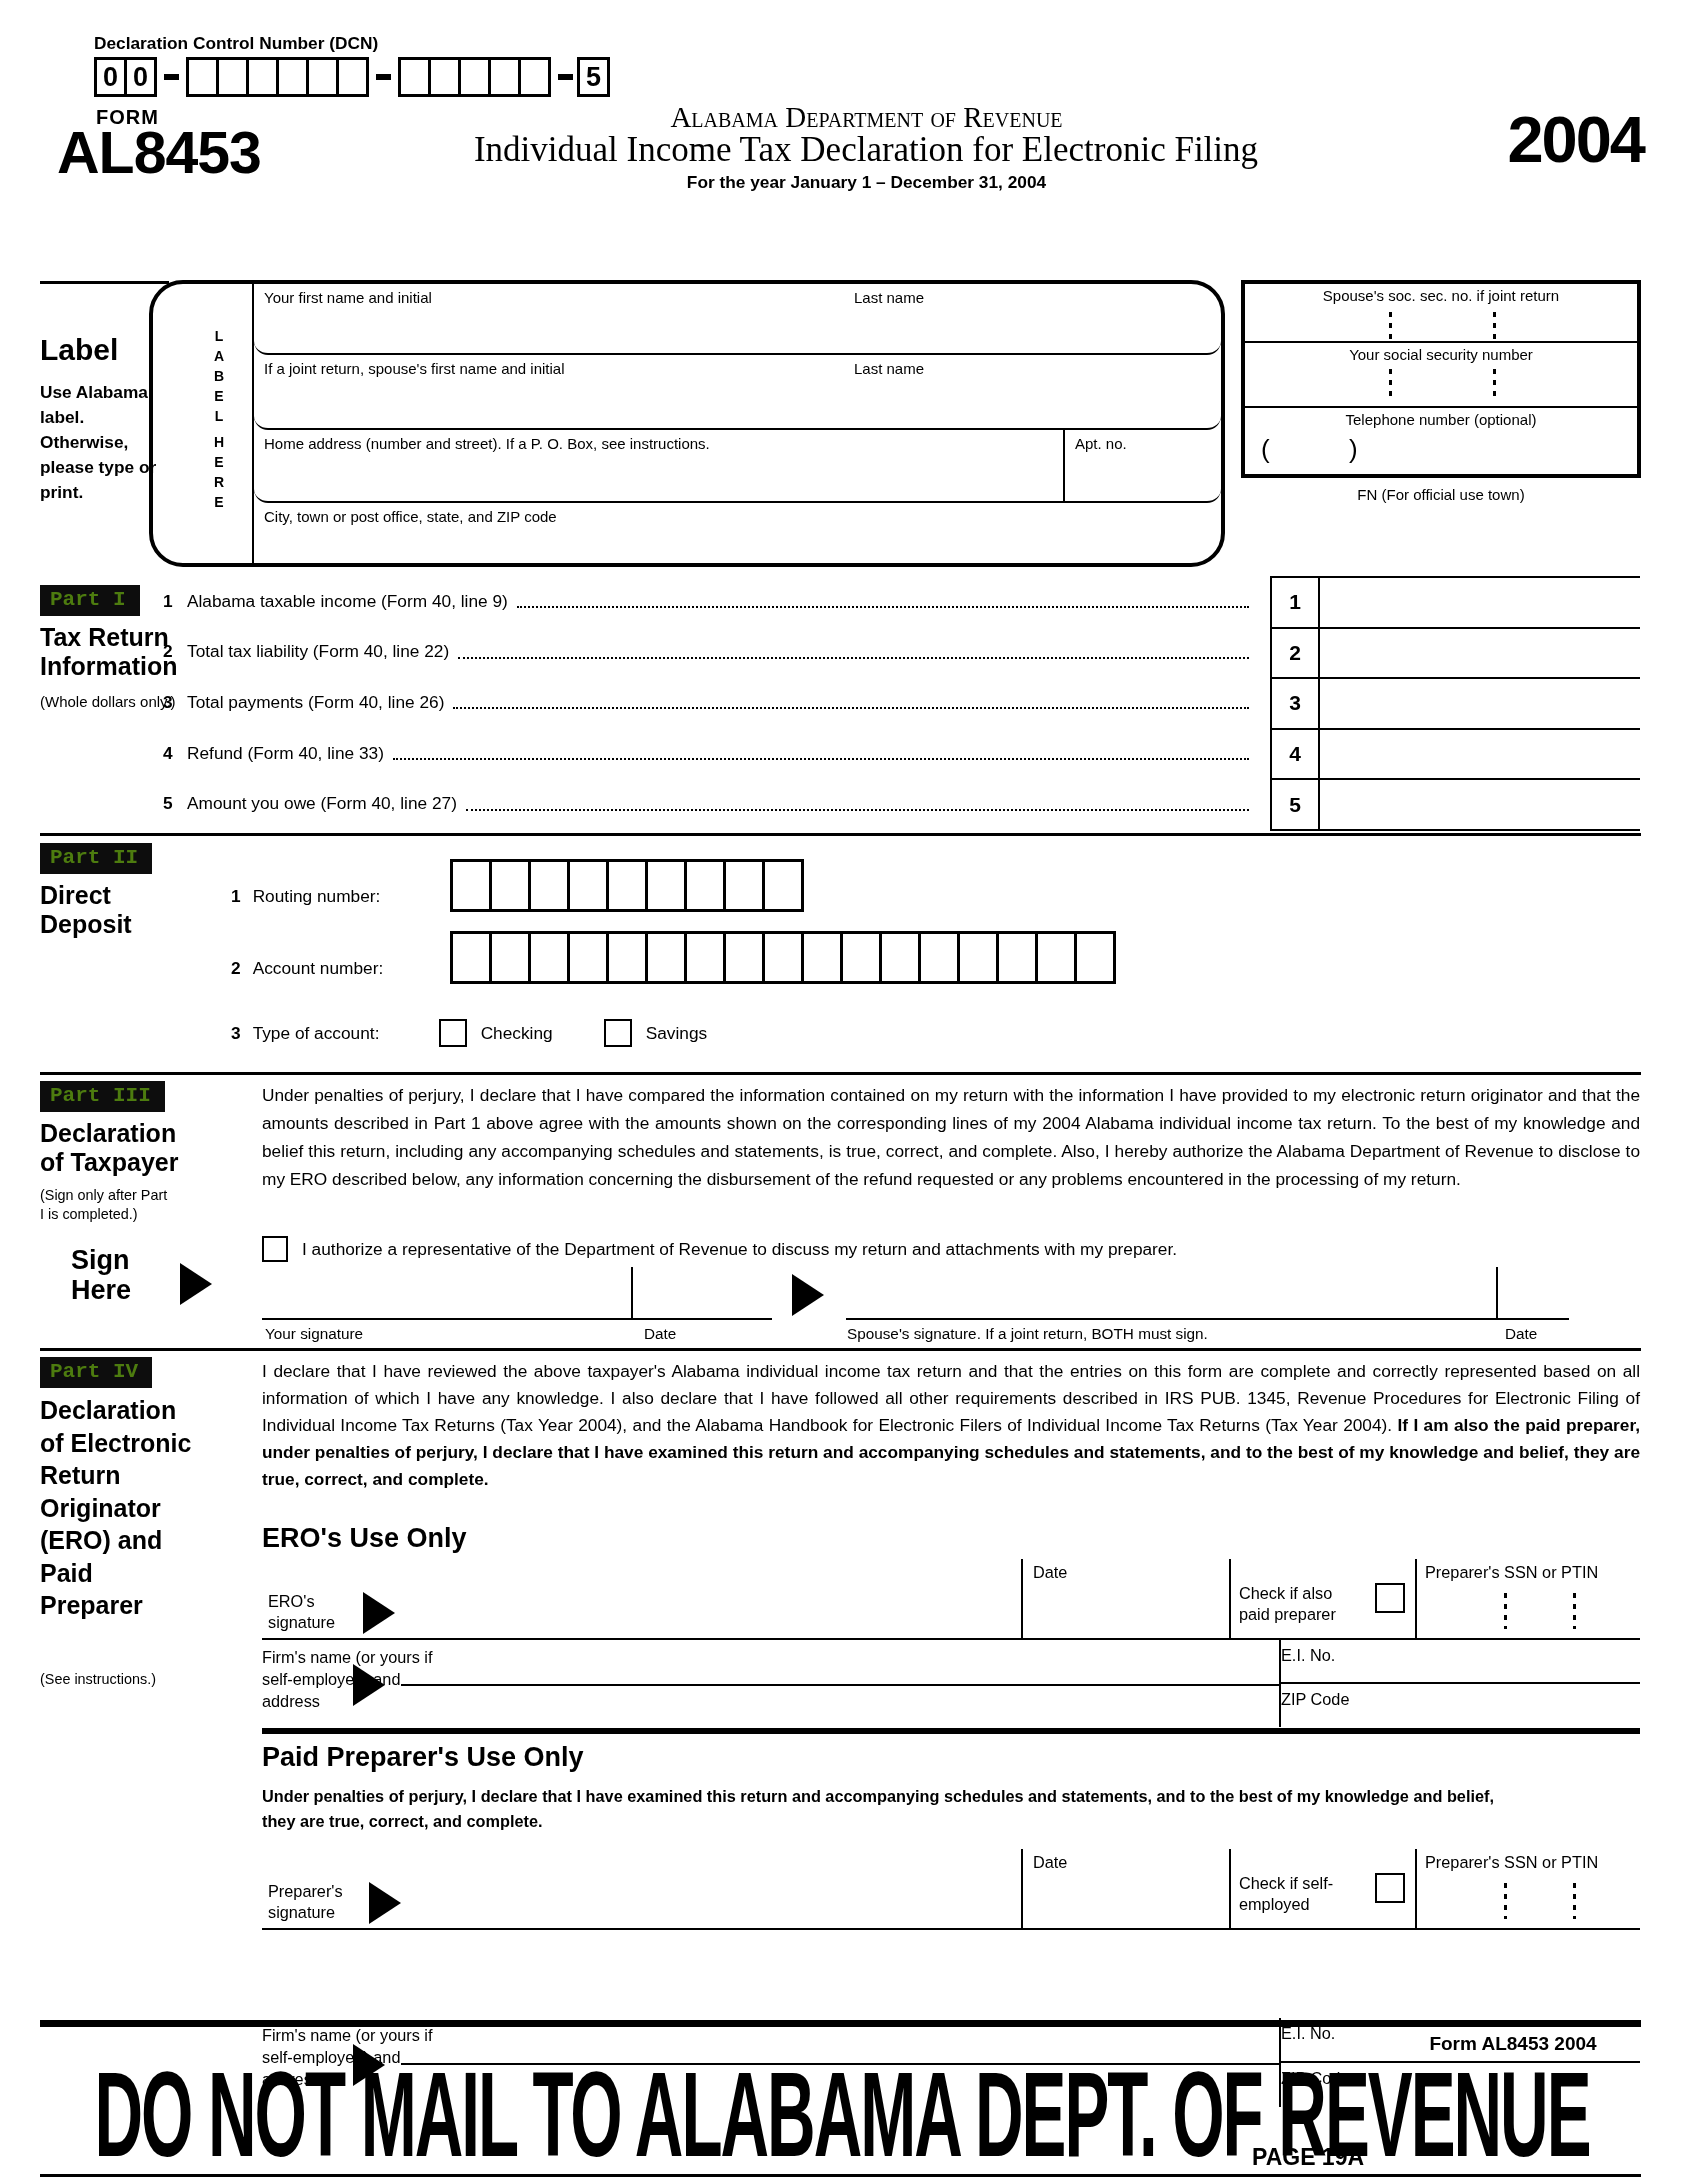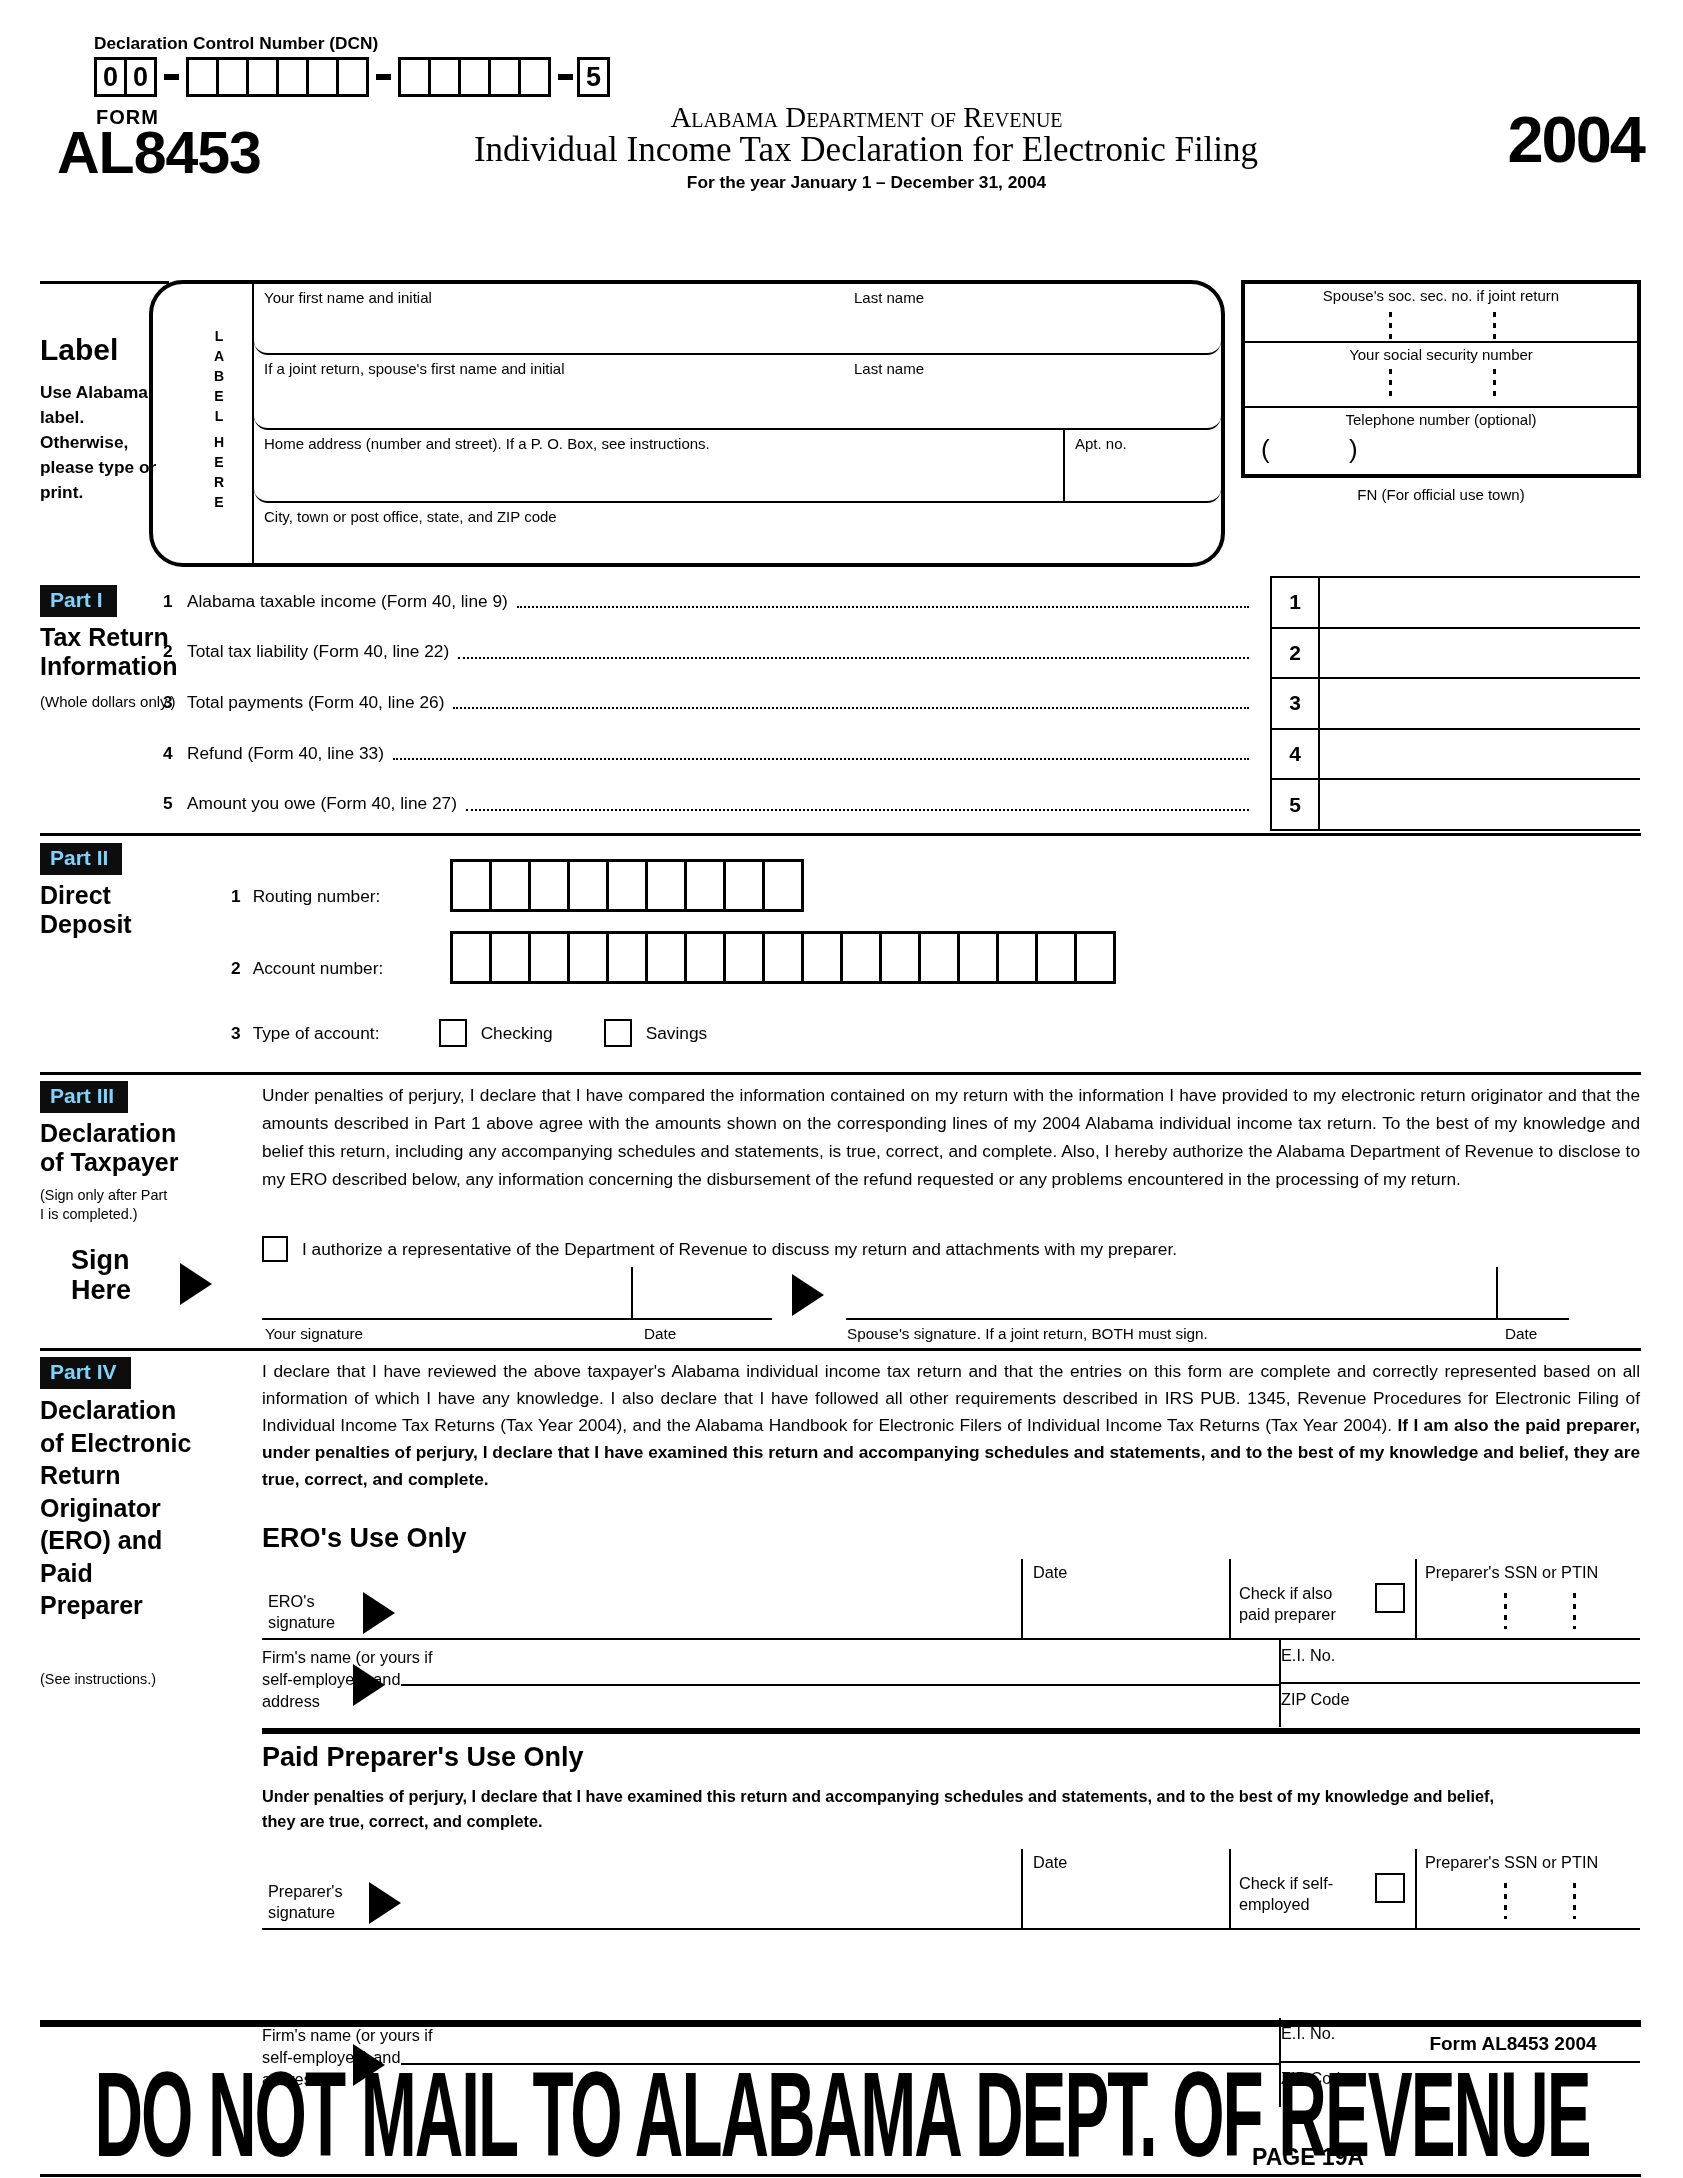--- a/index.html
+++ b/index.html
@@ -1,21 +1,21 @@
 <!DOCTYPE html>
 <html><head>
 <meta charset="utf-8">
 <style>
   html,body{margin:0;padding:0;background:#e8e8e8;}
   .page{position:relative;width:1683px;height:2178px;background:#fff;color:#000;
         font-family:"Liberation Sans",sans-serif;overflow:hidden;}
   .abs{position:absolute;}
   .b{font-weight:bold;}
   .serif{font-family:"Liberation Serif",serif;}
-  .tag{background:#0d0d0d;color:#7dd3fc;font-weight:bold;font-size:21px;padding:3px 14px 5px 10px;display:inline-block;}
+  .tag{background:#0d0d0d;color:#4d7c0f;font-weight:bold;font-size:21px;padding:3px 14px 5px 10px;display:inline-block;font-family:Liberation Mono, monospace;}
   .hr{background:#000;}
   
   .cellrow{display:flex;align-items:center;}
   .cell{width:33px;height:40px;border:3px solid #000;margin-left:-3px;display:flex;align-items:center;justify-content:center;
         font-size:27px;font-weight:bold;background:#fff;box-sizing:border-box;}
   .cell:first-child{margin-left:0;}
   .cell2{width:42px;height:53px;border:3px solid #000;margin-left:-3px;background:#fff;box-sizing:border-box;}
   .cell2:first-child{margin-left:0;}
   .dash{width:15px;height:6px;background:#000;margin:0 7px;}
   

